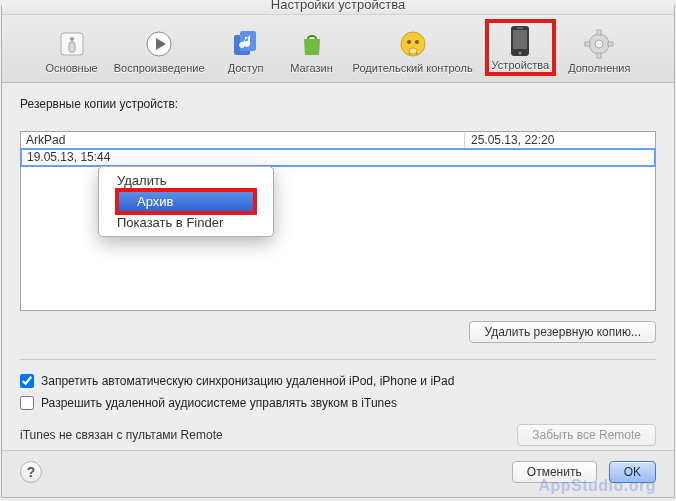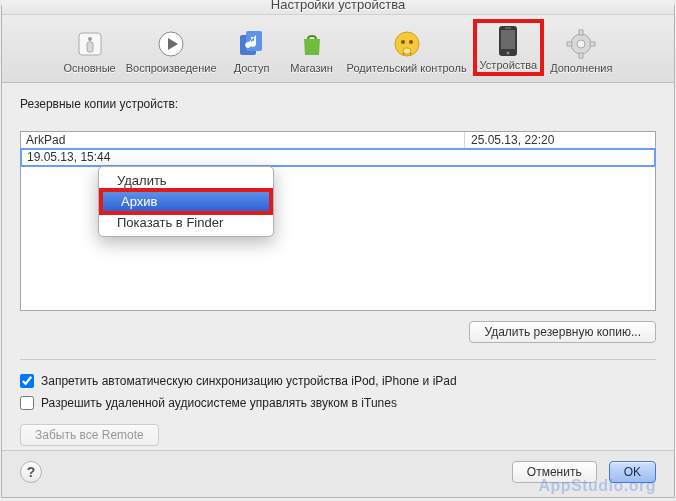--- a/index.html
+++ b/index.html
@@ -27,21 +27,21 @@
     padding: 3px 0 2px;
     background: linear-gradient(#f7f7f7, #e6e6e6);
     border-bottom: 1px solid #d1d1d1;
     border-radius: 6px 6px 0 0;
     text-shadow: 0 1px 0 #fff;
   }
   .toolbar {
     display: flex;
     justify-content: center;
     align-items: flex-end;
-    gap: 2px;
+    gap: 8px;
     padding: 4px 6px 6px;
     background: linear-gradient(#ececec, #dedede);
     border-bottom: 1px solid #bdbdbd;
   }
   .tb-item {
     display: flex; flex-direction: column; align-items: center;
     padding: 2px 4px;
     min-width: 58px;
     cursor: pointer;
   }
@@ -89,21 +89,21 @@
     font-size: 13px;
     padding: 0 18px;
     cursor: pointer;
   }
   .cm-item.selected {
     background: linear-gradient(#5a8fe8, #2f62d6);
     color: #fff;
   }
   .cm-outline {
     border: 4px solid #e21a1a;
-    margin: -2px 0;
+    margin: -2px 16px;
     padding: 0;
   }
   .btn {
     display: inline-flex; align-items: center; justify-content: center;
     height: 22px;
     padding: 0 14px;
     font-size: 12px;
     border: 1px solid #b3b3b3;
     border-radius: 4px;
     background: linear-gradient(#ffffff, #efefef);
@@ -255,28 +255,29 @@
     </div>
 
     <div class="row-right">
       <span class="btn">Удалить резервную копию...</span>
     </div>
 
     <hr class="sep">
 
     <label class="check-row">
       <input type="checkbox" checked="" style="">
-      <span>Запретить автоматическую синхронизацию устройства iPod, iPhone и iPad</span>
+      <span>Запретить автоматическую синхронизацию удаленной iPod, iPhone и iPad</span>
     </label>
     <label class="check-row">
       <input type="checkbox" style="">
       <span>Разрешить удаленной аудиосистеме управлять звуком в iTunes</span>
     </label>
 
     <div class="remote-row">
+      <span>iTunes не связан с пультами Remote</span>
       <span class="btn disabled">Забыть все Remote</span>
     </div>
   </div>
 
   <div class="footer">
     <div class="help">?</div>
     <div class="footer-btns">
       <span class="btn">Отменить</span>
       <span class="btn default">OK</span>
     </div>

